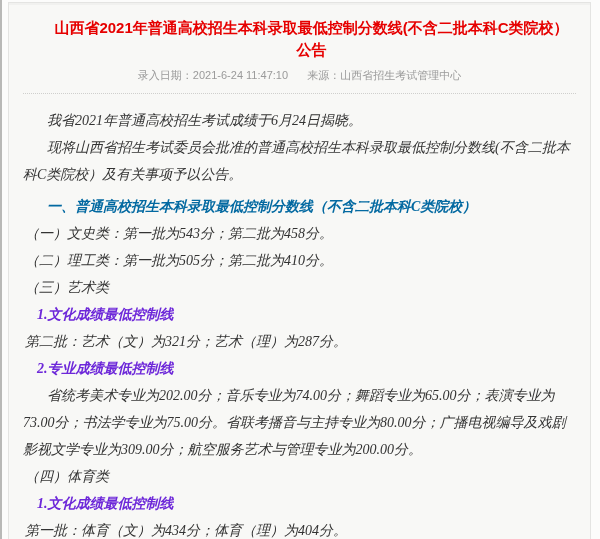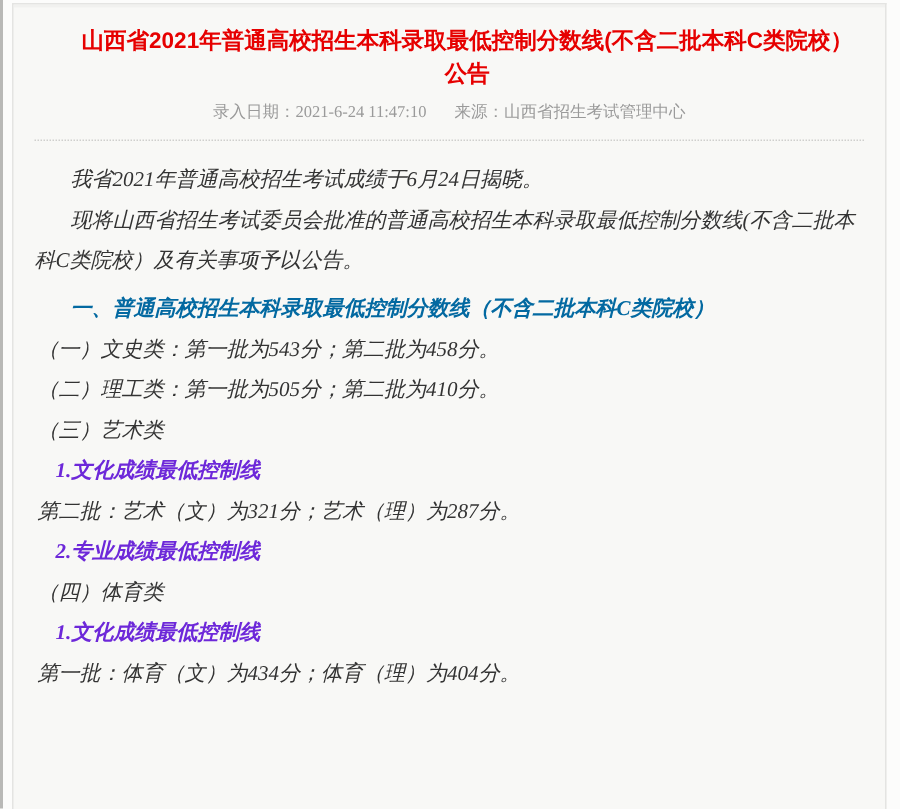--- a/index.html
+++ b/index.html
@@ -27,21 +27,21 @@
     font-family:"Liberation Sans","DejaVu Sans",sans-serif;
     font-size:15px;
     font-weight:bold;
     color:#e60000;
     line-height:22px;
     margin-left:24px;
   }
   .meta{
     margin-top:7px;
     text-align:center;
-    font-family:Liberation Serif, serif;
+    font-family:Liberation Sans, sans-serif;
     font-size:11px;
     color:#9a9a9a;
     line-height:14px;
   }
   .meta span{margin:0 8px;}
   .divider{
     margin-top:11px;
     border:none;
     border-top:1px dotted #cfcfcd;
     height:0;
@@ -88,19 +88,20 @@
     <div class="content">
       <div class="p-indent">我省2021年普通高校招生考试成绩于6月24日揭晓。</div>
       <div class="p-indent">现将山西省招生考试委员会批准的普通高校招生本科录取最低控制分数线(不含二批本科C类院校）及有关事项予以公告。</div>
       <div class="section-heading">一、普通高校招生本科录取最低控制分数线（不含二批本科C类院校）</div>
       <div class="cat-item">（一）文史类：第一批为543分；第二批为458分。</div>
       <div class="cat-item">（二）理工类：第一批为505分；第二批为410分。</div>
       <div class="cat-item">（三）艺术类</div>
       <div class="sub-heading">1.文化成绩最低控制线</div>
       <div class="score-line">第二批：艺术（文）为321分；艺术（理）为287分。</div>
       <div class="sub-heading">2.专业成绩最低控制线</div>
+      <div class="p-indent">省统考美术专业为202.00分；音乐专业为74.00分；舞蹈专业为65.00分；表演专业为73.00分；书法学专业为75.00分。省联考播音与主持专业为80.00分；广播电视编导及戏剧影视文学专业为309.00分；航空服务艺术与管理专业为200.00分。</div>
       <div class="cat-item">（四）体育类</div>
       <div class="sub-heading">1.文化成绩最低控制线</div>
       <div class="score-line">第一批：体育（文）为434分；体育（理）为404分。</div>
     </div>
 
   </div>
 </div>
 
 </body></html>

